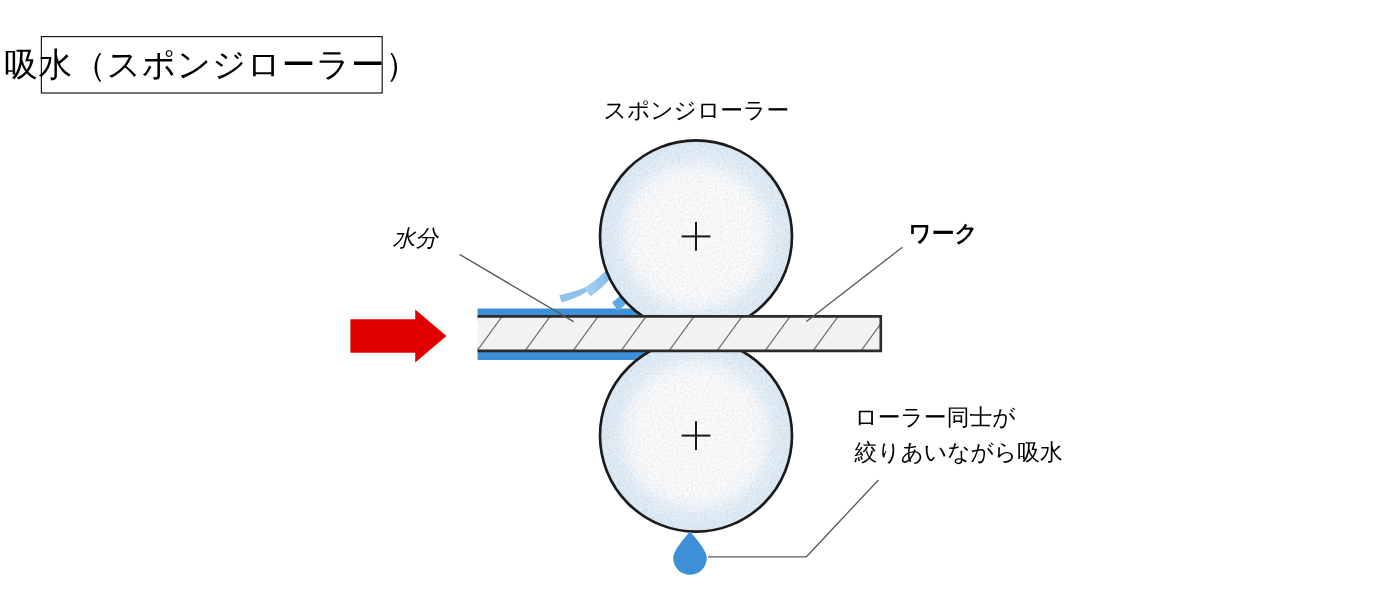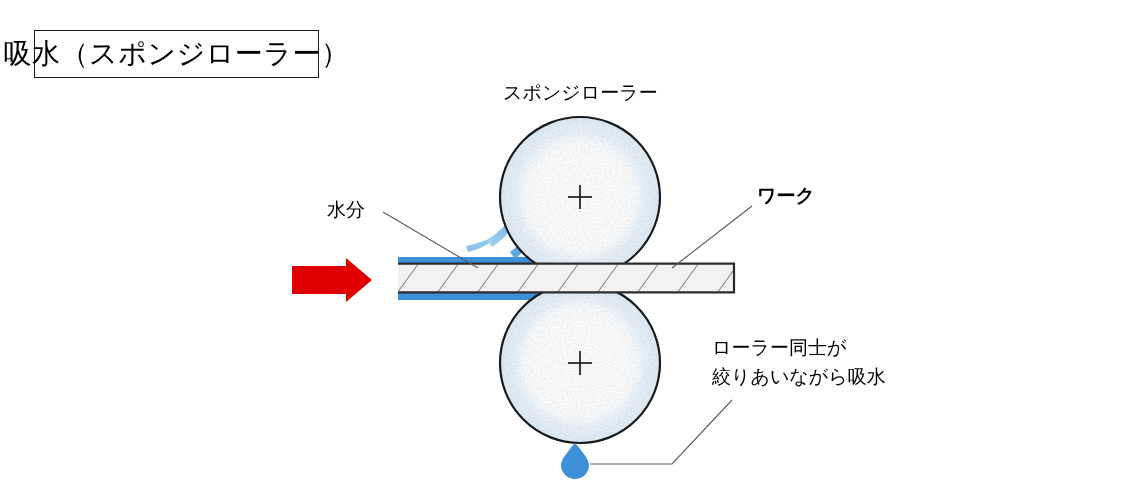--- a/index.html
+++ b/index.html
@@ -49,21 +49,21 @@
     text-align: center;
   }
   .lbl {
     position: absolute;
     font-size: 19px;
     color: #000000;
     white-space: nowrap;
     line-height: 1.0;
   }
   #label-sponge-roller { left: 503px; top: 83px; }
-  #label-moisture      { left: 327px; top: 200px; }
+  #label-moisture      { left: 327px; top: 190px; font-style: italic; }
   #label-work          { left: 757px; top: 186px; font-weight: bold; }
   #note-squeeze {
     position: absolute;
     left: 712px;
     top: 335px;
     font-size: 19px;
     color: #000000;
     line-height: 29px;
     white-space: nowrap;
     font-family: Liberation Mono, monospace;

